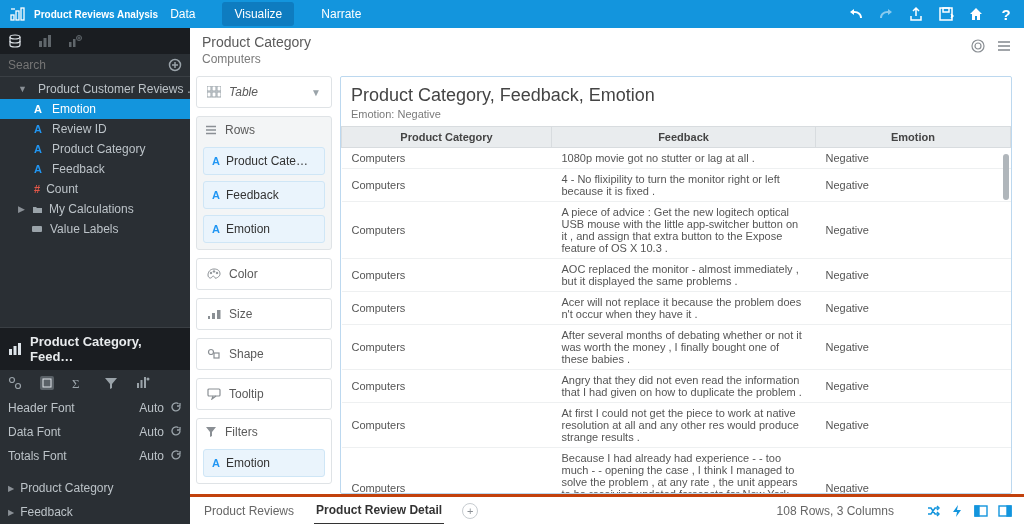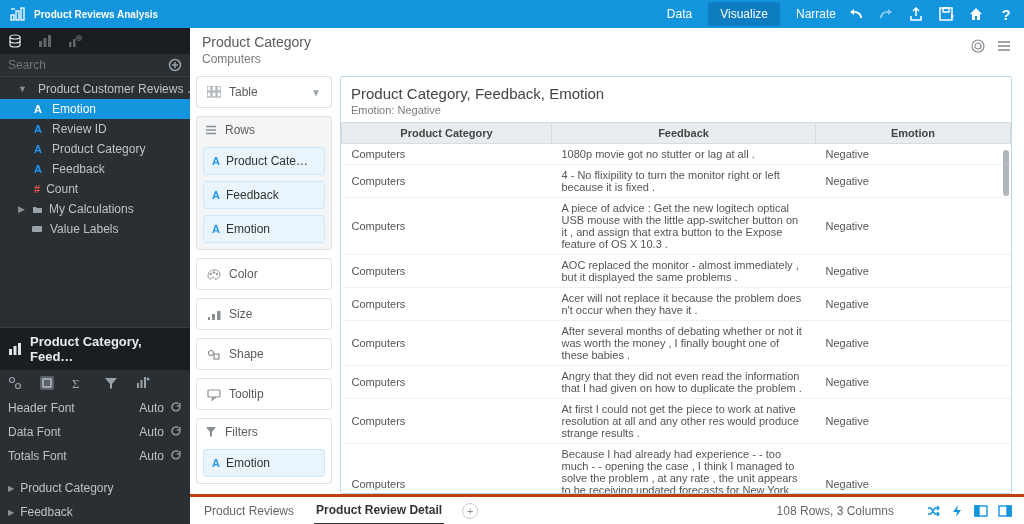--- a/index.html
+++ b/index.html
@@ -1,20 +1,20 @@
 <!DOCTYPE html>
 <html><head>
 <meta charset="utf-8">
 <style>
 * { margin:0; padding:0; box-sizing:border-box; font-family:Arial,Helvetica,sans-serif; }
 body { width:1024px; height:524px; overflow:hidden; background:#fff; font-size:12px; color:#333; }
 .topbar { height:28px; background:#1395dd; color:#fff; display:flex; align-items:center; padding:0 10px; }
 .topbar .bar-icon { width:16px; height:14px; margin-right:8px; }
 .topbar .title { font-size:10px; font-weight:700; flex:0 0 auto; }
-.topbar .center-tabs { flex:1; display:flex; justify-content:flex-end; gap:4px; }
+.topbar .center-tabs { flex:1; display:flex; justify-content:flex-start; gap:15px; }
 .center-tabs div { padding:5px 12px; font-size:12px; cursor:pointer; }
 .center-tabs .active { background:#0e7cc0; border-radius:3px; }
 .topbar .right-icons { display:flex; gap:14px; align-items:center; }
 .right-icons span { width:16px; height:16px; display:inline-flex; align-items:center; justify-content:center; cursor:pointer; }
 .main { display:flex; height:496px; }
 .sidebar-dark { width:190px; background:#2a2f34; color:#bcc3c8; display:flex; flex-direction:column; }
 .sb-top-icons { height:26px; background:#1a1d21; display:flex; align-items:center; padding:0 8px; gap:16px; }
 .sb-top-icons span { width:14px; height:14px; display:inline-block; }
 .sb-search { display:flex; align-items:center; padding:4px 8px; border-bottom:1px solid #3a3f44; }
 .sb-search input { flex:1; background:transparent; border:none; outline:none; color:#bcc3c8; font-size:12px; }
@@ -42,28 +42,28 @@
 .hr-gap { height:8px; background:#2a2f34; }
 .content { flex:1; display:flex; flex-direction:column; }
 .breadcrumb { height:48px; padding:6px 12px; display:flex; align-items:flex-start; justify-content:space-between; }
 .breadcrumb .bc-left { display:flex; flex-direction:column; gap:2px; }
 .breadcrumb .bc-title { font-size:14px; color:#5a5a5a; }
 .breadcrumb .bc-sub { font-size:12px; color:#7a7a7a; }
 .bc-icons { display:flex; gap:10px; color:#8a8f94; margin-top:4px; }
 .bc-icons span { width:16px; height:16px; cursor:pointer; display:inline-flex; align-items:center; justify-content:center; }
 .workspace { flex:1; display:flex; padding:0 12px 0 6px; gap:8px; overflow:hidden; }
 .config-panel { width:136px; display:flex; flex-direction:column; gap:8px; overflow-y:auto; padding-bottom:6px; }
-.cfg-tile { border:1px solid #dfe3e6; border-radius:3px; padding:8px 10px; background:#fff; cursor:pointer; display:flex; align-items:flex-end; gap:8px; color:#5a5a5a; font-size:12px; }
-.vis-select { display:flex; align-items:center; justify-content:space-between; }
+.cfg-tile { border:1px solid #dfe3e6; border-radius:3px; padding:8px 10px; background:#fff; cursor:pointer; display:flex; align-items:center; gap:8px; color:#5a5a5a; font-size:12px; }
+.vis-select { display:flex; align-items:center; justify-content:space-between;font-style:italic; }
 .chip-group { border:1px solid #dfe3e6; border-radius:3px; background:#fff; }
 .chip-hdr { display:flex; align-items:center; gap:8px; padding:6px 8px; color:#5a5a5a; font-size:12px; }
 .chip { margin:4px 6px 6px 6px; padding:6px 8px; background:#eaf4fc; border:1px solid #cfe6f6; border-radius:3px; display:flex; align-items:center; gap:6px; color:#333; font-size:12px; }
 .chip .a { color:#2196f3; font-weight:700; font-size:11px; }
 .viz-area { flex:1; border:1px solid #bcd8ef; border-radius:2px; overflow:hidden; display:flex; flex-direction:column; background:#fff; }
-.viz-title { padding:8px 10px 2px 10px; font-size:15px; color:#444; }
+.viz-title { padding:8px 10px 2px 10px; font-size:18px; color:#444; }
 .viz-sub { padding:0 10px 6px 10px; font-size:11px; color:#7a7a7a; }
 .viz-table-wrap { flex:1; overflow:hidden; position:relative; }
 table { width:100%; border-collapse:collapse; font-size:11px; }
 thead tr { background:#e9ecee; }
 th { text-align:center; padding:4px 8px; color:#444; font-weight:700; border:1px solid #d8dcdf; }
 td { padding:4px 10px; color:#555; border-bottom:1px solid #eef0f1; vertical-align:middle; }
 td:first-child { width:210px; }
 td:last-child { width:195px; }
 .scroll-ind { position:absolute; right:2px; top:28px; width:6px; height:46px; background:#b0b6bb; border-radius:3px; }
 .bottom-tabs { height:30px; border-top:3px solid #c2410c; display:flex; align-items:center; padding:0 12px; gap:18px; font-size:12px; color:#666; }

